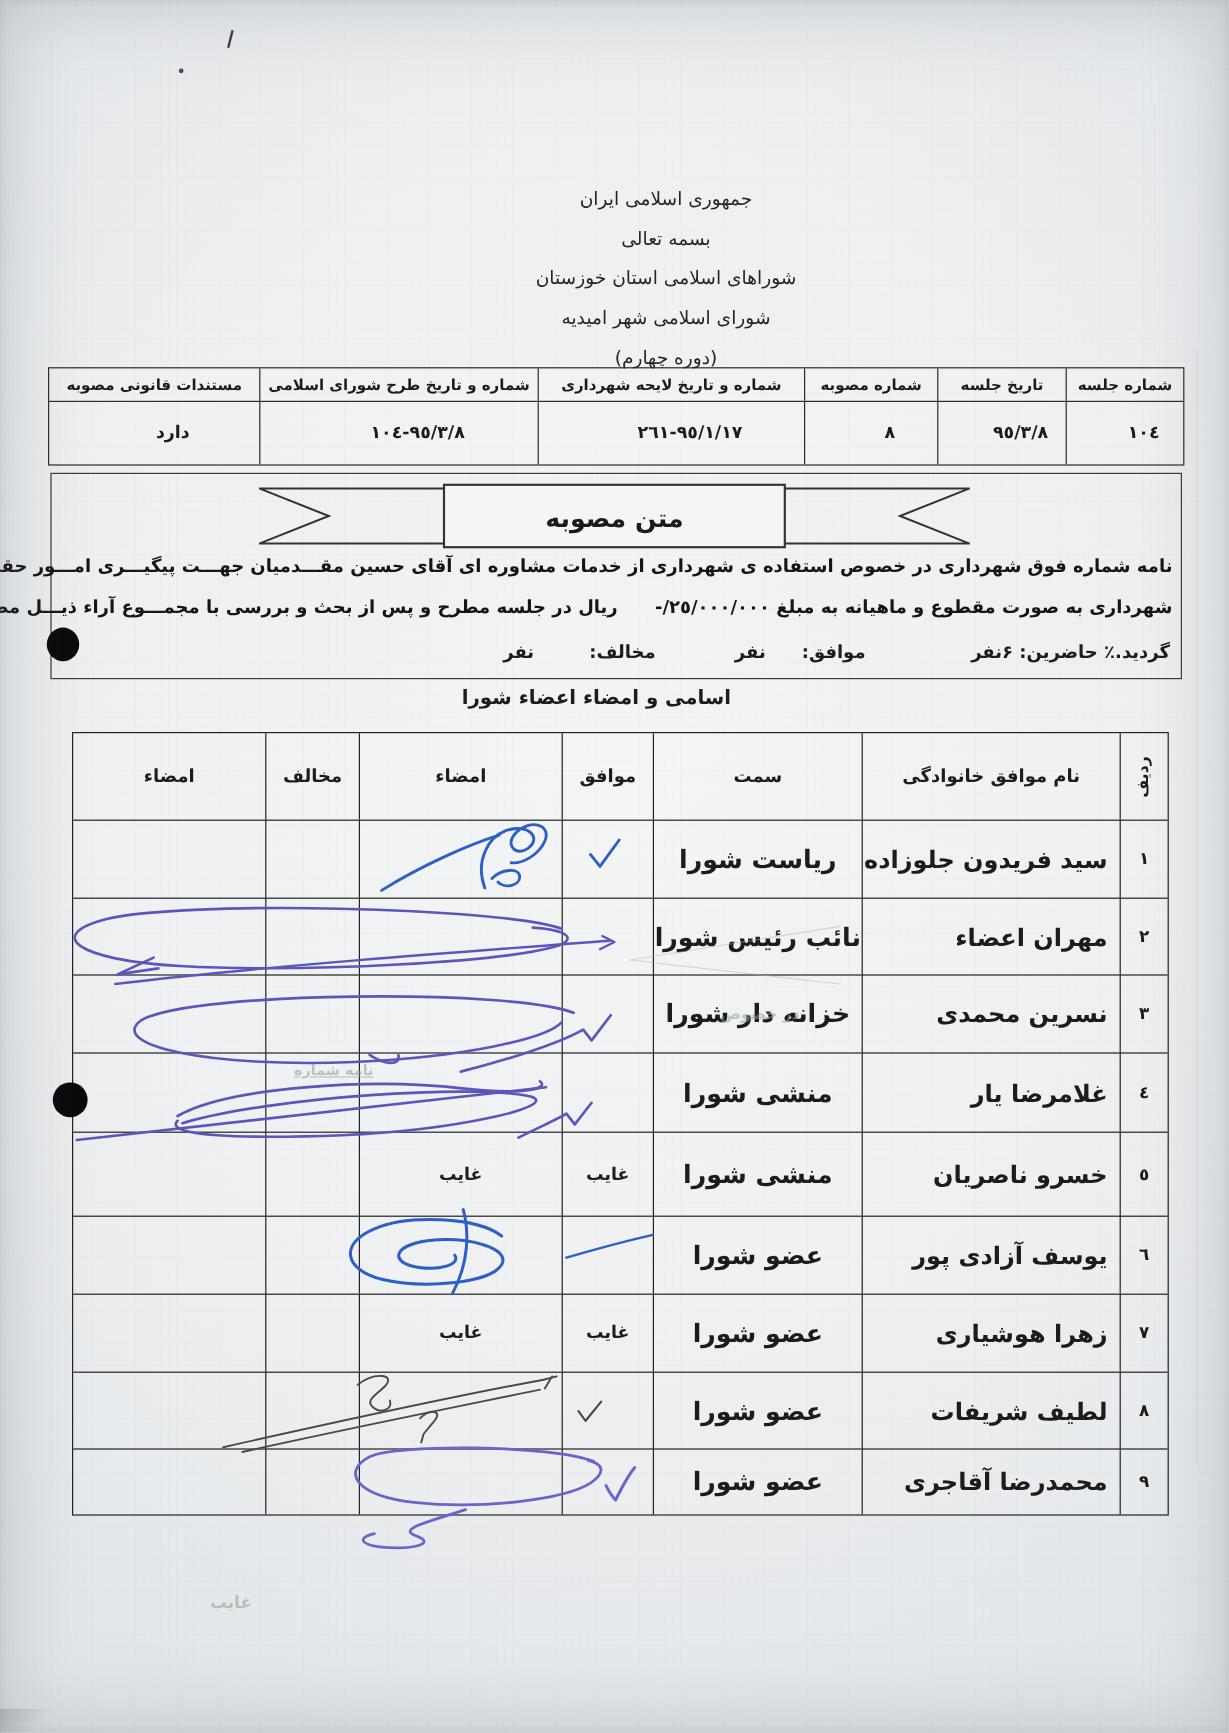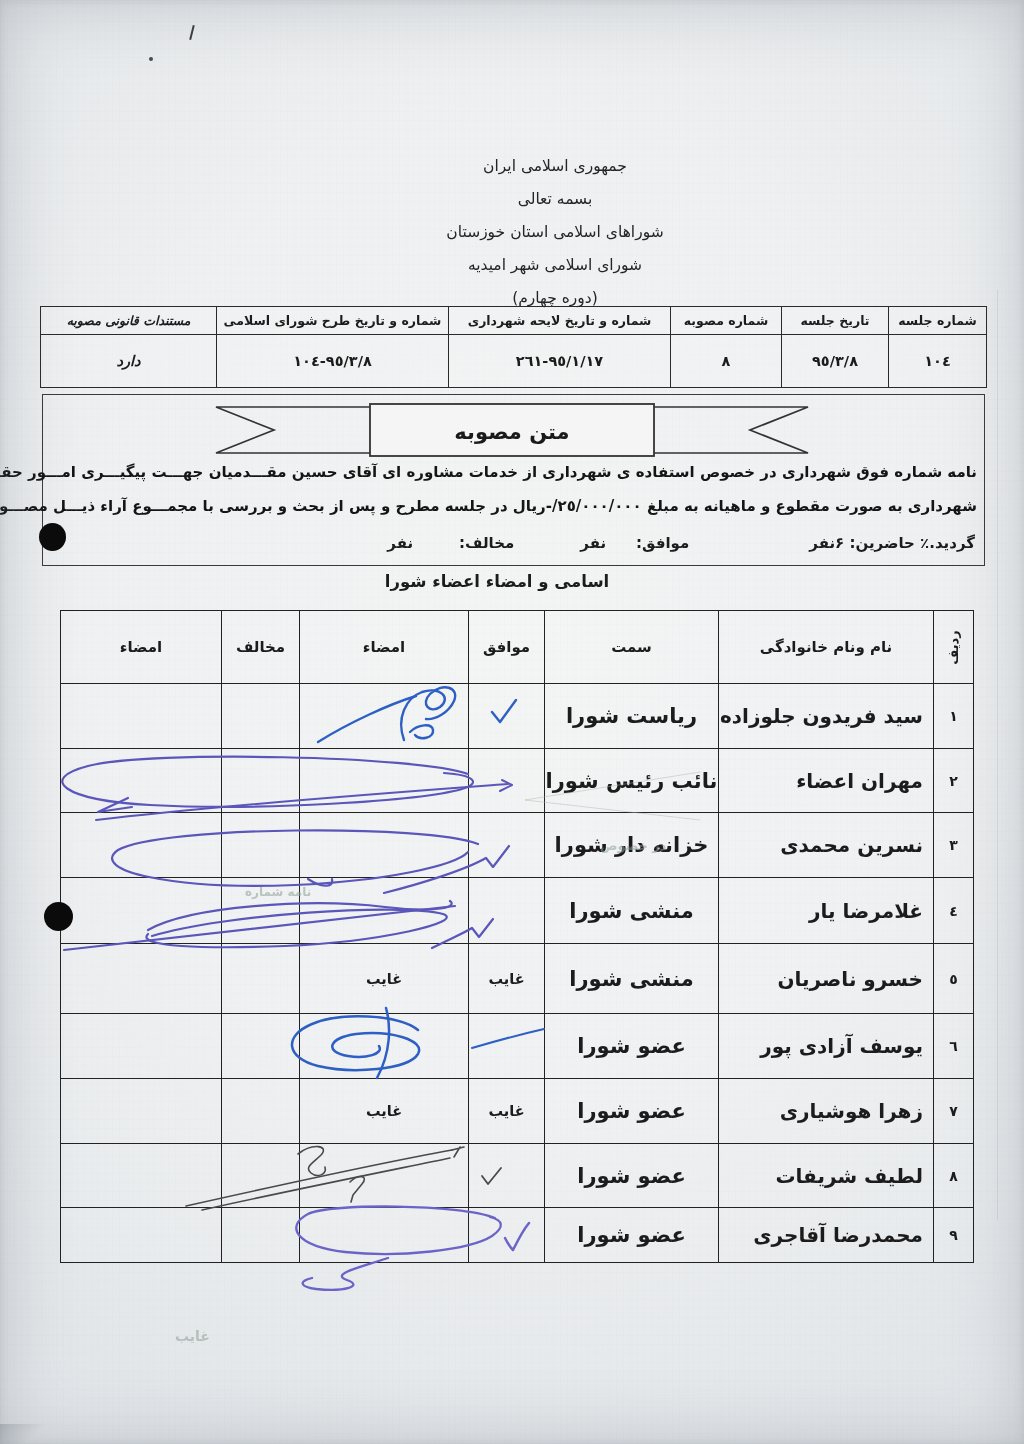--- a/index.html
+++ b/index.html
@@ -17,55 +17,55 @@
   .noise{
     position:absolute;inset:0;pointer-events:none;opacity:.5;
     background:
       repeating-linear-gradient(90deg, rgba(120,130,140,.035) 0 1px, transparent 1px 7px),
       repeating-linear-gradient(0deg, rgba(120,130,140,.022) 0 1px, transparent 1px 9px);
   }
   .vignette{position:absolute;inset:0;pointer-events:none;
     box-shadow:inset 0 0 70px rgba(90,100,110,.28), inset 0 0 8px rgba(90,100,110,.15);}
   .paper-edge{position:absolute;left:997px;top:290px;width:1px;height:930px;
     background:rgba(60,70,80,.10);}
-  .ltr{direction:ltr;unicode-bidi:isolate;}
+  .ltr{direction:ltr;unicode-bidi:isolate;margin-left:31px;}
 
   
   .doc-header{position:absolute;left:90px;top:150px;width:930px;text-align:center;direction:rtl;}
   .doc-header div{font-size:15.5px;line-height:33px;color:#252525;}
 
   
   .meta-table{
     position:absolute;left:40px;top:306px;direction:rtl;
     display:grid;grid-template-columns:98px 107px 111px 222px 232px 175px;
     grid-template-rows:27px 53px;
     border:1.6px solid #2a2a2a;background:rgba(255,255,255,.12);
   }
   .meta-table .cell{
     border-left:1px solid #2a2a2a;border-top:1px solid #2a2a2a;
     display:flex;align-items:center;justify-content:center;
     font-weight:bold;overflow:hidden;white-space:nowrap;
   }
   .meta-table .cell:nth-child(-n+6){border-top:none;}
-  .meta-table .cell:nth-child(6n){border-left:none;font-style:italic;}
+  .meta-table .cell:nth-child(6n){border-left:none;}
   .meta-table .mh{font-size:12.5px;}
   .meta-table .mv{font-size:14.5px;letter-spacing:.5px;}
 
   
   .res-box{position:absolute;left:42px;top:394px;width:941px;height:170px;
     border:1px solid #3a3a3a;}
   .ribbon{position:absolute;left:212px;top:402px;}
   .res-line{position:absolute;left:52px;width:925px;direction:rtl;
     font-weight:bold;font-size:15px;text-align:justify;text-align-last:justify;
     white-space:nowrap;color:#151515;}
   .res-line1{top:463px;}
   .res-line2{top:497px;}
   .res-foot{position:absolute;left:55px;top:534px;width:920px;direction:rtl;
     display:flex;align-items:center;font-weight:bold;font-size:15px;}
-  .res-foot .seg1{margin-left:120px;}
+  .res-foot .seg1{margin-left:88px;}
   .res-foot .gap-sm{display:inline-block;width:30px;}
   .res-foot .seg2{margin-left:66px;}
   .res-foot .gap-md{display:inline-block;width:46px;}
 
   
   .members-title{position:absolute;left:497px;top:572px;transform:translateX(-50%);
     font-weight:bold;font-size:16.5px;direction:rtl;white-space:nowrap;}
   .members-table{
     position:absolute;left:60px;top:610px;direction:rtl;
     display:grid;
@@ -170,21 +170,21 @@
       <span>مخالف:</span><span class="gap-md"></span><span>نفر</span>
     </span>
   </div>
 
   <div class="members-title">اسامی و امضاء اعضاء شورا</div>
   <div class="members-table" id="members-table">
       <div class="cell hcell rotate">
         <span>ردیف</span>
       </div>
       <div class="cell hcell">
-        <span>نام ونام خانوادگی</span>
+        <span>نام موافق خانوادگی</span>
       </div>
       <div class="cell hcell">
         <span>سمت</span>
       </div>
       <div class="cell hcell">
         <span>موافق</span>
       </div>
       <div class="cell hcell">
         <span>امضاء</span>
       </div>
@@ -317,14 +317,14 @@
   </svg>
 
   <div class="hole hole1"></div>
   <div class="hole hole2"></div>
 
   <div class="paper-edge"></div>
   <div class="corner-smudge"></div>
   <div class="vignette"></div>
 <div class="ghost" style="left: 175px; top: 1328px; font-size: 14px;">غایب</div>
     <div class="ghost" style="left: 600px; top: 838px; font-size: 13px;">در خصوص</div>
-    <div class="ghost" style="left: 245px; top: 885px; font-size: 12px;">نامه شماره</div>
+    <div class="ghost" style="left: 245px; top: 885px; font-size: 12px; text-decoration: underline;">نامه شماره</div>
   </div>
 
 </body></html>

